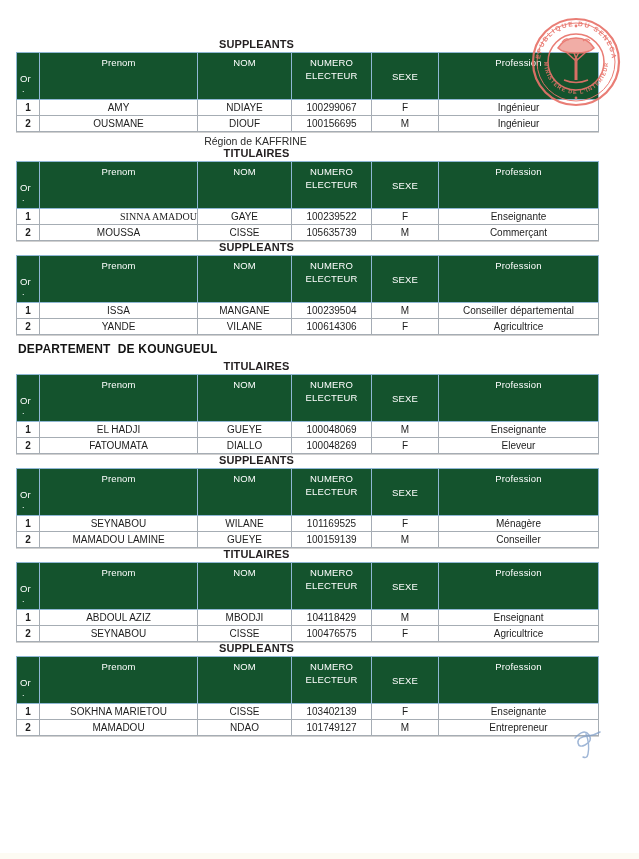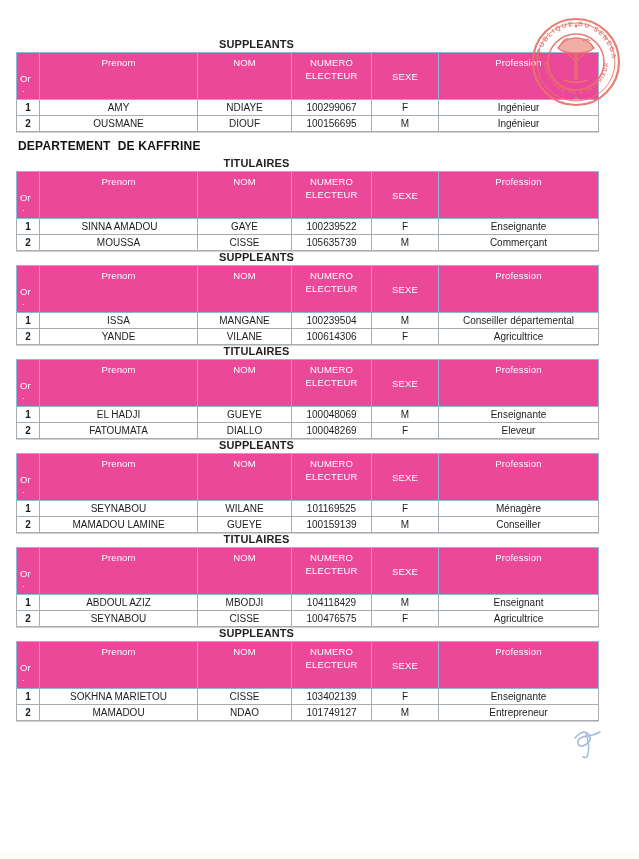--- a/index.html
+++ b/index.html
@@ -104,21 +104,21 @@
   table.roster col.c-prof  { width: 160px; }
 
   table.roster th,
   table.roster td {
     border: 1px solid #9aa3ab;
     padding: 0;
     font-size: 10px;
     color: #1d1d1d;
   }
   table.roster thead th {
-    background: #ec4899;
+    background: #14532d;
     color: #ffffff;
     font-weight: normal;
     font-size: 9.5px;
     height: 43px;
     line-height: 13px;
     text-align: center;
     border-color: #8fb7d4;
     letter-spacing: .15px;
   }
   table.roster thead th.h-or {
@@ -161,22 +161,23 @@
     line-height: 15px;
     text-align: center;
     background: #ffffff;
     border-color: #a6adb4;
   }
   table.roster tbody td.cell-or {
     font-weight: bold;
     font-size: 10px;
   }
   table.roster tbody td.cell-prenom.long {
-    text-align: center;
+    text-align: right;
     padding-left: 2px;
+    font-family: Liberation Serif, serif;
   }
 
   .section { margin-bottom: 0; }
 </style>
 </head>
 <body>
 
 <div class="page">
 
   <div class="stamp">
@@ -254,24 +255,24 @@
             <td class="cell-or">2</td>
             <td class="cell-prenom">OUSMANE</td>
             <td class="cell-nom">DIOUF</td>
             <td class="cell-num">100156695</td>
             <td class="cell-sexe">M</td>
             <td class="cell-prof">Ingénieur</td>
           </tr>
         </tbody>
       </table>
 
+      <div class="region-line">Région de KAFFRINE</div>
     </div>
 
     <div class="section">
-      <div class="dept-title">DEPARTEMENT  DE KAFFRINE</div>
 
       <div class="block-title">TITULAIRES</div>
       <table class="roster">
         <colgroup>
           <col class="c-or">
             <col class="c-pre">
             <col class="c-nom">
           <col class="c-num">
             <col class="c-sexe">
             <col class="c-prof">
@@ -349,20 +350,21 @@
             <td class="cell-nom">VILANE</td>
             <td class="cell-num">100614306</td>
             <td class="cell-sexe">F</td>
             <td class="cell-prof">Agricultrice</td>
           </tr>
         </tbody>
       </table>
     </div>
 
     <div class="section">
+      <div class="dept-title">DEPARTEMENT  DE KOUNGUEUL</div>
 
       <div class="block-title">TITULAIRES</div>
       <table class="roster">
         <colgroup>
           <col class="c-or">
             <col class="c-pre">
             <col class="c-nom">
           <col class="c-num">
             <col class="c-sexe">
             <col class="c-prof">

